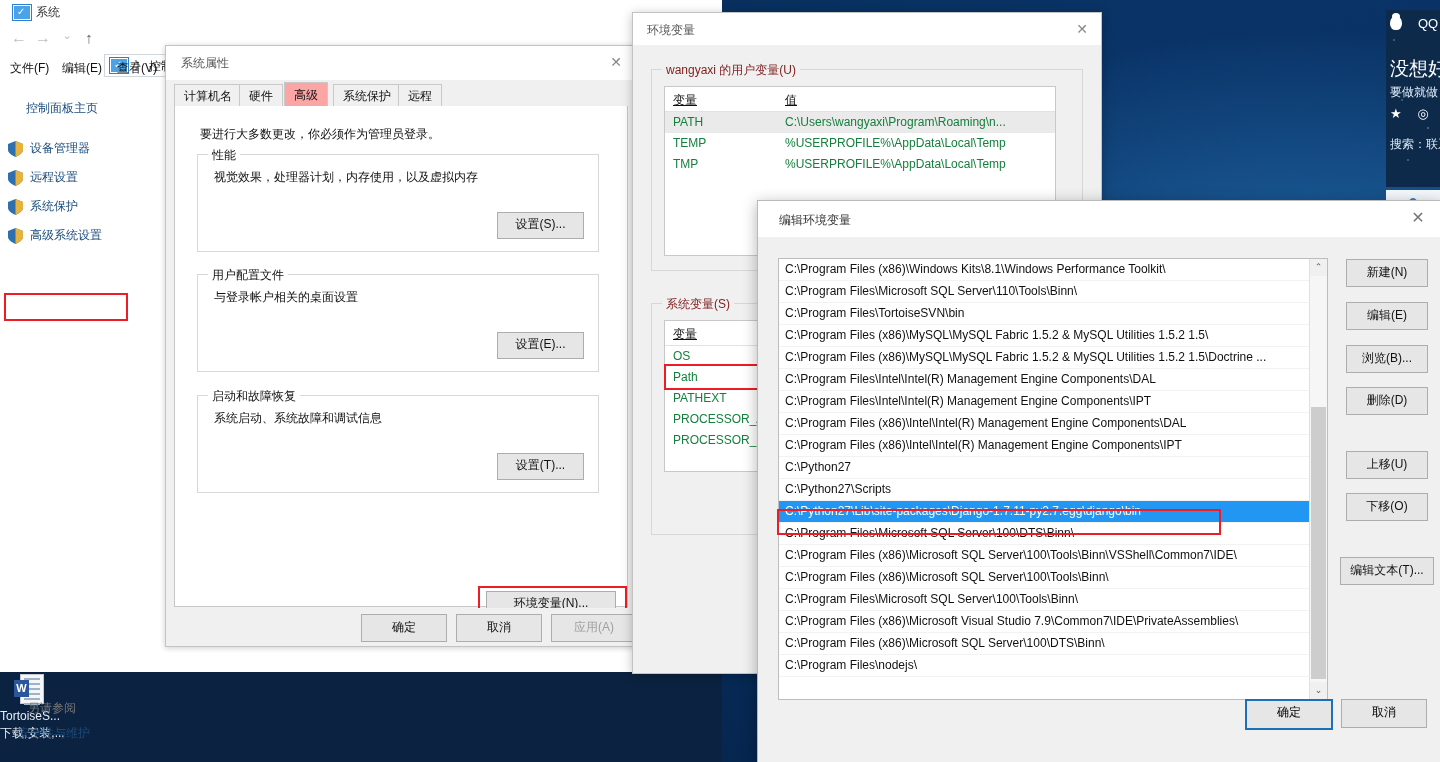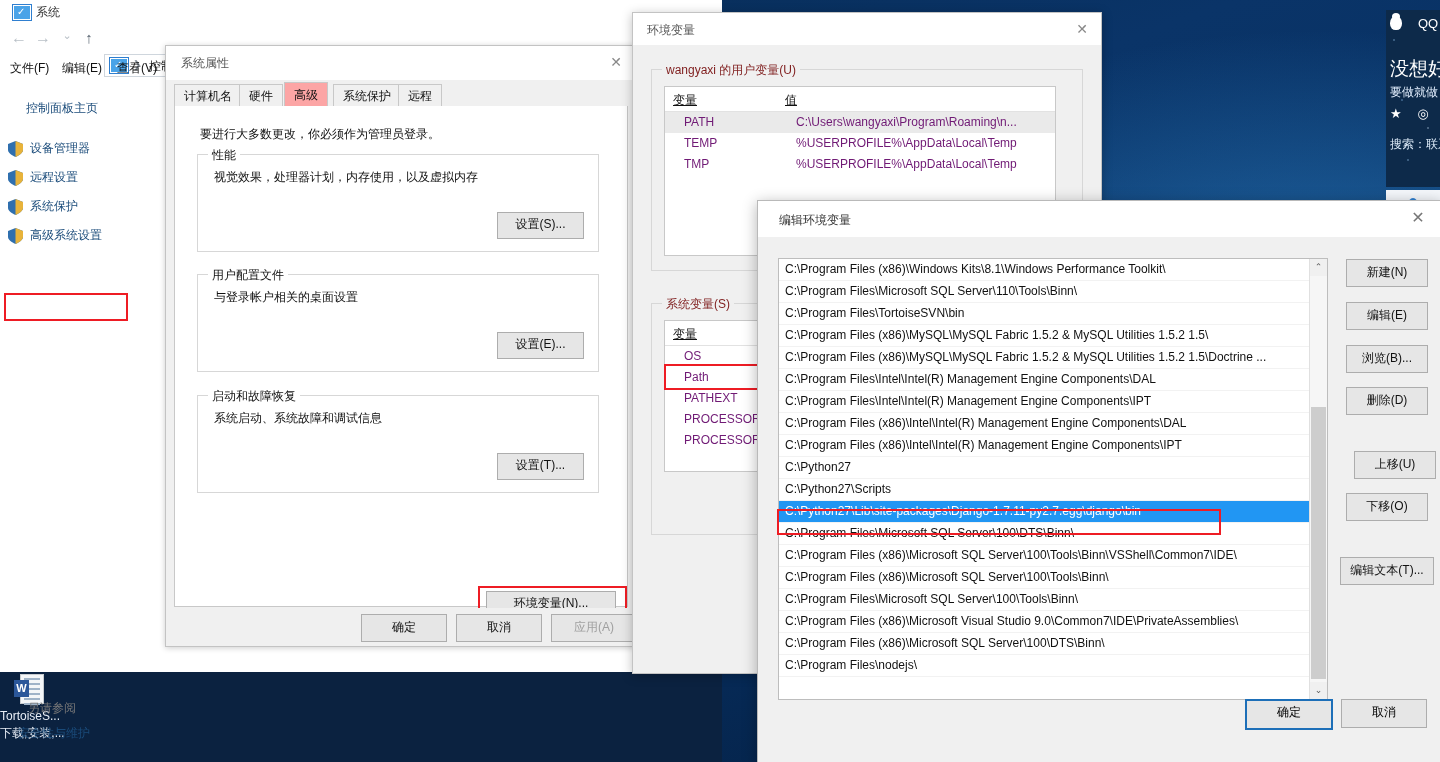--- a/index.html
+++ b/index.html
@@ -109,21 +109,21 @@
   #envwin .cap .x{position:absolute;right:4px;top:4px;width:30px;height:24px;line-height:24px;
      text-align:center;color:#888;font-size:14px;}
   .envgroup{position:absolute;border:1px solid #d7d7d7;}
   .envgroup > .gtitle{position:absolute;left:10px;top:-8px;background:#f0f0f0;padding:0 4px;font-size:12px;color:#7f1d1d;}
   .lv{position:absolute;background:#fff;border:1px solid #c8c8c8;overflow:hidden;}
   .lvhead{position:relative;height:24px;border-bottom:1px solid #e2e2e2;}
   .lvhead span{position:absolute;top:5px;font-size:12px;color:#111;
      text-decoration:underline;}
   .lvrow{position:relative;height:21px;}
   .lvrow.sel{background:#eaeaea;}
-  .lvrow span{position:absolute;top:3px;font-size:12px;color:#701a75;white-space:nowrap;margin-left:11px;}
+  .lvrow span{position:absolute;top:3px;font-size:12px;color:#15803d;white-space:nowrap;}
   #pathRed{position:absolute;border:2px solid #ee1c24;}
 
   
   #editwin{position:absolute;left:757px;top:200px;width:683px;height:562px;background:#f0f0f0;
            border:1px solid #b9b9b9;box-shadow:0 3px 14px rgba(0,0,0,.3);}
   #editwin .cap{position:absolute;left:0;top:0;width:100%;height:36px;background:#fff;}
   #editwin .cap .t{position:absolute;left:21px;top:11px;font-size:12px;color:#333;}
   #editwin .cap .x{position:absolute;right:8px;top:5px;width:30px;height:24px;line-height:24px;
      text-align:center;color:#777;font-size:16px;}
   #pathlist{position:absolute;left:20px;top:57px;width:548px;height:440px;background:#fff;
@@ -423,21 +423,21 @@
     <div class="prow">
         <span>C:\Program Files (x86)\Microsoft SQL Server\100\Tools\Binn\VSShell\Common7\IDE\</span>
       </div>
     <div class="prow">
         <span>C:\Program Files (x86)\Microsoft SQL Server\100\Tools\Binn\</span>
       </div>
     <div class="prow">
         <span>C:\Program Files\Microsoft SQL Server\100\Tools\Binn\</span>
       </div>
     <div class="prow">
-        <span>C:\Program Files (x86)\Microsoft Visual Studio 9.0\Common7\IDE\PrivateAssemblies\</span>
+        <span>C:\Program Files (x86)\Microsoft Visual Studio 7.9\Common7\IDE\PrivateAssemblies\</span>
       </div>
     <div class="prow">
         <span>C:\Program Files (x86)\Microsoft SQL Server\100\DTS\Binn\</span>
       </div>
     <div class="prow">
         <span>C:\Program Files\nodejs\</span>
       </div>
 
     <div id="sbar">
       <div class="ar up">⌃</div>
@@ -445,21 +445,21 @@
       <div class="ar dn">⌄</div>
     </div>
   </div>
 
   <div id="selRed"></div>
 
   <div class="ebtn" style="top:58px;">新建(N)</div>
   <div class="ebtn" style="top:101px;">编辑(E)</div>
   <div class="ebtn" style="top:144px;">浏览(B)...</div>
   <div class="ebtn" style="top:186px;">删除(D)</div>
-  <div class="ebtn" style="top:250px;margin-left:8px;">上移(U)</div>
+  <div class="ebtn" style="top:250px;">上移(U)</div>
   <div class="ebtn" style="top:292px;">下移(O)</div>
   <div class="ebtn" style="top:356px;width:92px;left:582px;">编辑文本(T)...</div>
 
   <div id="editFooter">
     <div class="ok">确定</div>
     <div class="cancel">取消</div>
   </div>
 </div>
 
 </body></html>

